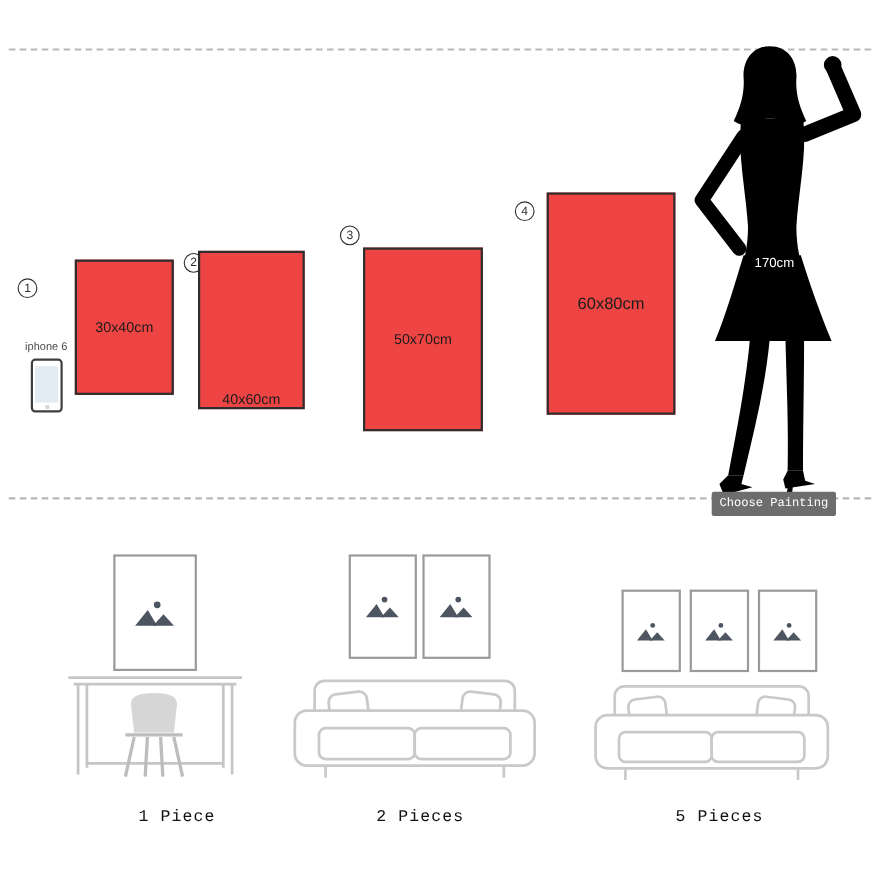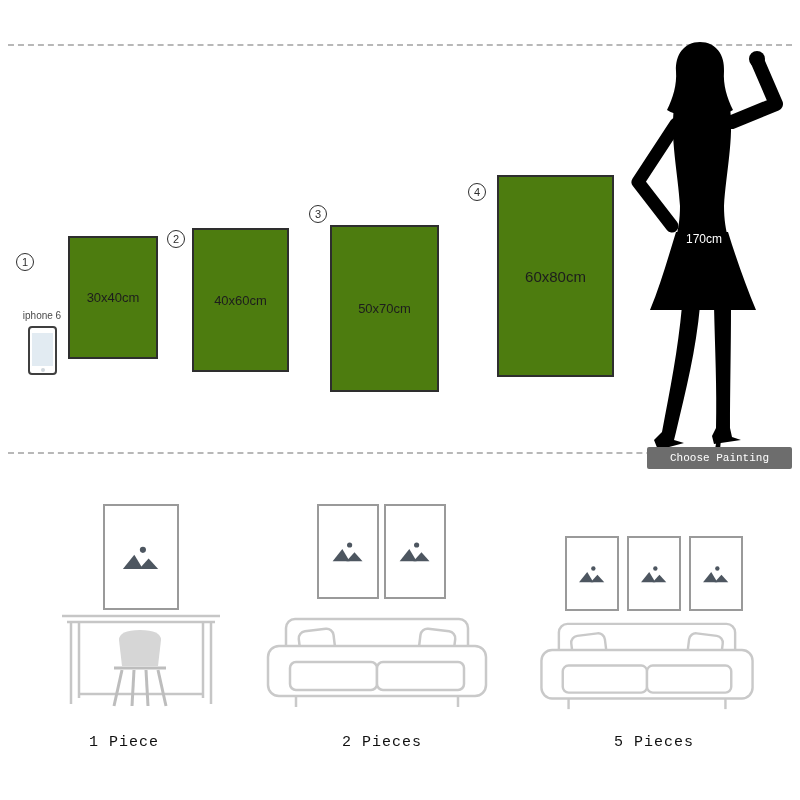--- a/index.html
+++ b/index.html
@@ -5,26 +5,26 @@
   html,body{margin:0;padding:0;}
   body{
     width:800px;height:800px;position:relative;background:#ffffff;
     font-family:"Liberation Sans",sans-serif;overflow:hidden;
   }
   .dash{position:absolute;left:8px;right:8px;border-top:2px dashed #b8b8b8;height:0;}
   .dash-top{top:44px;}
   .dash-bottom{top:452px;}
 
   .size-frame{
-    position:absolute;border:2px solid #2e2e2e;background:#4d7c0f;
+    position:absolute;border:2px solid #2e2e2e;background:#ef4444;
     display:flex;align-items:center;justify-content:center;
     font-size:13px;color:#1d1d1d;z-index:2;
   }
   .f1{left:68px;top:236px;width:86px;height:119px;}
-  .f2{left:192px;top:228px;width:93px;height:140px;}
+  .f2{left:180px;top:228px;width:93px;height:140px;align-items:flex-end;}
   .f3{left:330px;top:225px;width:105px;height:163px;}
   .f4{left:497px;top:175px;width:113px;height:198px;font-size:15px;}
 
   .num-badge{
     position:absolute;width:16px;height:16px;border:1px solid #2e2e2e;border-radius:50%;
     display:flex;align-items:center;justify-content:center;
     font-size:11px;color:#2e2e2e;z-index:2;background:#fff;
   }
   .b1{left:16px;top:253px;}
   .b2{left:167px;top:230px;}
@@ -38,21 +38,21 @@
   .phone-screen{position:absolute;left:2px;right:2px;top:5px;bottom:7px;background:#e2ebf2;}
   .phone-home{position:absolute;left:50%;bottom:1px;width:4px;height:4px;margin-left:-2px;
     border-radius:50%;background:#cfd6dc;}
 
   .woman{position:absolute;left:624px;top:38px;width:172px;height:418px;z-index:5;}
   .height-label{position:absolute;left:686px;top:232px;color:#ffffff;font-size:12px;z-index:6;}
 
   .choose-btn{
     position:absolute;left:647px;top:447px;z-index:7;
     background:#6d6d6d;color:#ffffff;border:none;border-radius:2px;
-    font-family:"Liberation Mono",monospace;font-size:11px;padding:5px 23px;cursor:pointer;
+    font-family:"Liberation Mono",monospace;font-size:11px;padding:5px 7px;cursor:pointer;
   }
 
   .scene{position:absolute;}
   .preview-frame{
     position:absolute;background:#ffffff;border:2px solid #9a9a9a;
     display:flex;align-items:center;justify-content:center;
   }
   .pf-1{left:103px;top:504px;width:72px;height:102px;}
   .pf-2a{left:317px;top:504px;width:58px;height:91px;}
   .pf-2b{left:384px;top:504px;width:58px;height:91px;}
@@ -62,21 +62,21 @@
 
   .furniture{position:absolute;}
   .desk-svg{left:62px;top:612px;}
   .sofa2-svg{left:262px;top:616px;}
   .sofa3-svg{left:534px;top:621px;}
 
   .room-label{
     position:absolute;top:734px;width:120px;text-align:center;
     font-family:"Liberation Mono",monospace;font-size:15px;color:#111;letter-spacing:1px;
   }
-  .rl-1{left:64px;}
+  .rl-1{left:76px;text-align:right;}
   .rl-2{left:322px;}
   .rl-3{left:594px;}
 </style>
 </head>
 <body>
 
 <div class="dash dash-top"></div>
 <div class="dash dash-bottom"></div>
 
 <div class="num-badge b1">1</div>

